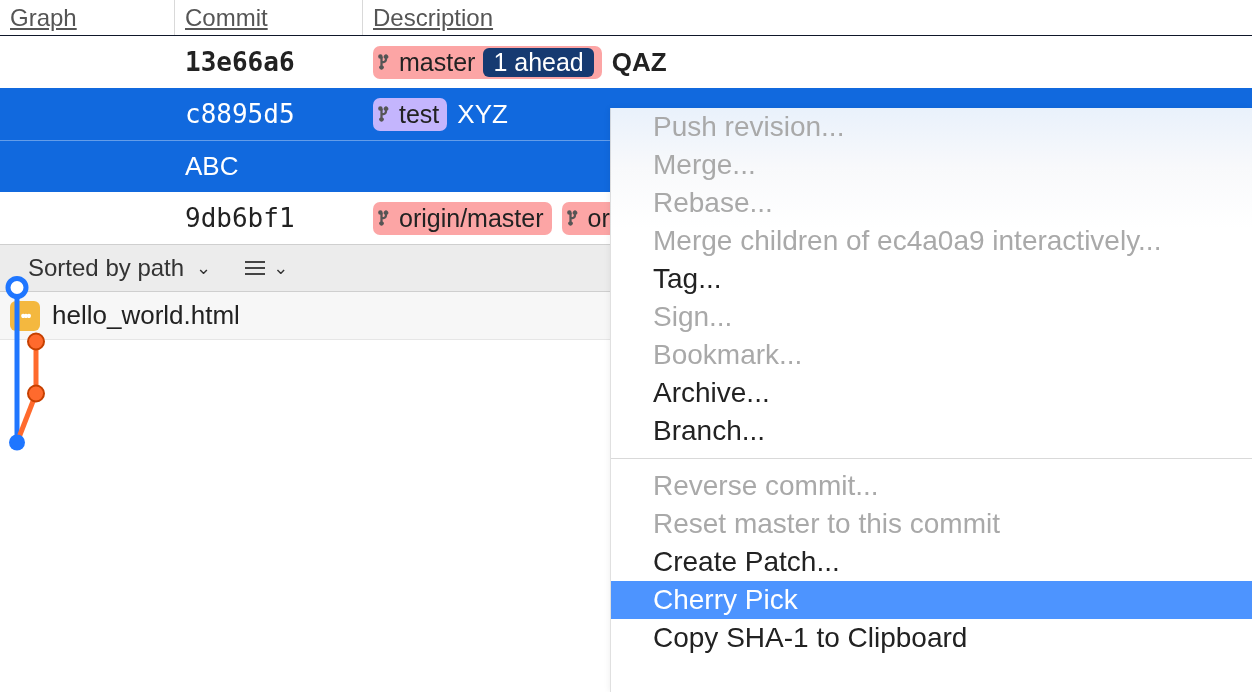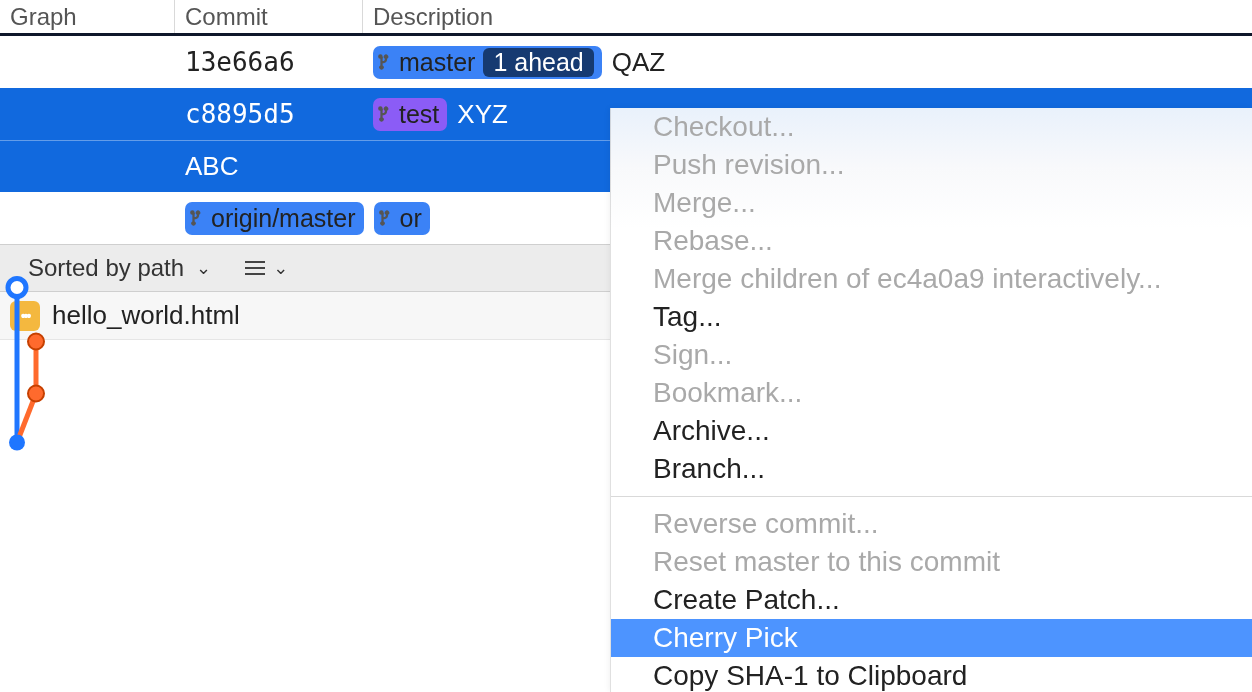--- a/index.html
+++ b/index.html
@@ -10,51 +10,52 @@
     color: #222;
     width: 1252px;
     height: 692px;
     overflow: hidden;
     position: relative;
   }
   
   .header {
     display: flex;
     height: 36px;
-    border-bottom: 3px solid #0f172a;
+    border-bottom: 1px solid #0f172a;
     font-size: 24px;
     color: #555;
     align-items: center;
+    text-decoration: underline;
   }
   .header .col-graph { width: 175px; padding-left: 10px; border-right: 1px solid #d9d9d9; height:100%; display:flex; align-items:center;}
   .header .col-commit { width: 188px; padding-left: 10px; border-right: 1px solid #d9d9d9; height:100%; display:flex; align-items:center;}
   .header .col-desc { flex: 1; padding-left: 10px; height:100%; display:flex; align-items:center;}
   
   .row {
     display: flex;
     height: 52px;
     align-items: center;
     position: relative;
   }
   .row.selected { background: #1169de; color: #fff; }
   .row .col-graph { width: 175px; height:100%; position: relative; }
   .row .col-commit { width: 188px; padding-left: 10px; font-size: 26px; font-family: "SF Mono","Menlo",monospace; display:flex; align-items:center;}
   .row .col-desc { flex:1; padding-left: 10px; display:flex; align-items:center; gap:10px; font-size:26px;}
-  .bold { font-weight: 400; }
+  .bold { font-weight: 700; }
   .badge {
     display: inline-flex;
     align-items: center;
-    background: #3b82f6;
+    background: #fca5a5;
     color: #222;
     border-radius: 7px;
     padding: 2px 8px 2px 4px;
     font-size: 25px;
     gap:4px;
   }
-  .badge-test { background: #8b5cf6; }
+  .badge-test { background: #c4b5fd; }
   .ahead {
     background: #163a71;
     color: #fff;
     border-radius: 6px;
     padding: 0 10px;
     margin-left: 4px;
     font-size: 25px;
     font-weight: 500;
   }
   
@@ -171,20 +172,21 @@
 
 <div class="row selected" style="border-top:1px solid rgba(255,255,255,0.35);">
   <div class="col-graph"></div>
   <div class="col-desc">
     <span>ABC</span>
   </div>
 </div>
 
 <div class="row">
   <div class="col-graph"></div>
+  <div class="col-commit">9db6bf1</div>
   <div class="col-desc">
     <span class="badge">
       <svg class="branch-icon" viewBox="0 0 16 16" width="18" height="18">
           <path fill="#555" d="M5 3a2 2 0 1 0-2 2v6a2 2 0 1 0 2 0V9c2 0 4-1 4-4a2 2 0 1 0-2 0c0 2-1 2-2 2V5a2 2 0 0 0 0-2z"></path>
         </svg>
       <span>origin/master</span>
     </span>
     <span class="badge">
       <svg class="branch-icon" viewBox="0 0 16 16" width="18" height="18">
           <path fill="#555" d="M5 3a2 2 0 1 0-2 2v6a2 2 0 1 0 2 0V9c2 0 4-1 4-4a2 2 0 1 0-2 0c0 2-1 2-2 2V5a2 2 0 0 0 0-2z"></path>
@@ -208,21 +210,20 @@
     <span class="chev">⌄</span>
   </div>
 </div>
 
 <div class="filerow">
   <div class="fileicon">•••</div>
   <span>hello_world.html</span>
 </div>
 
 <div class="menu">
-  <div class="menu-item disabled">Checkout...</div>
   <div class="menu-item disabled">Push revision...</div>
   <div class="menu-item disabled">Merge...</div>
   <div class="menu-item disabled">Rebase...</div>
   <div class="menu-item disabled">Merge children of ec4a0a9 interactively...</div>
   <div class="menu-item">Tag...</div>
   <div class="menu-item disabled">Sign...</div>
   <div class="menu-item disabled">Bookmark...</div>
   <div class="menu-item">Archive...</div>
   <div class="menu-item">Branch...</div>
   <div class="menu-sep"></div>

